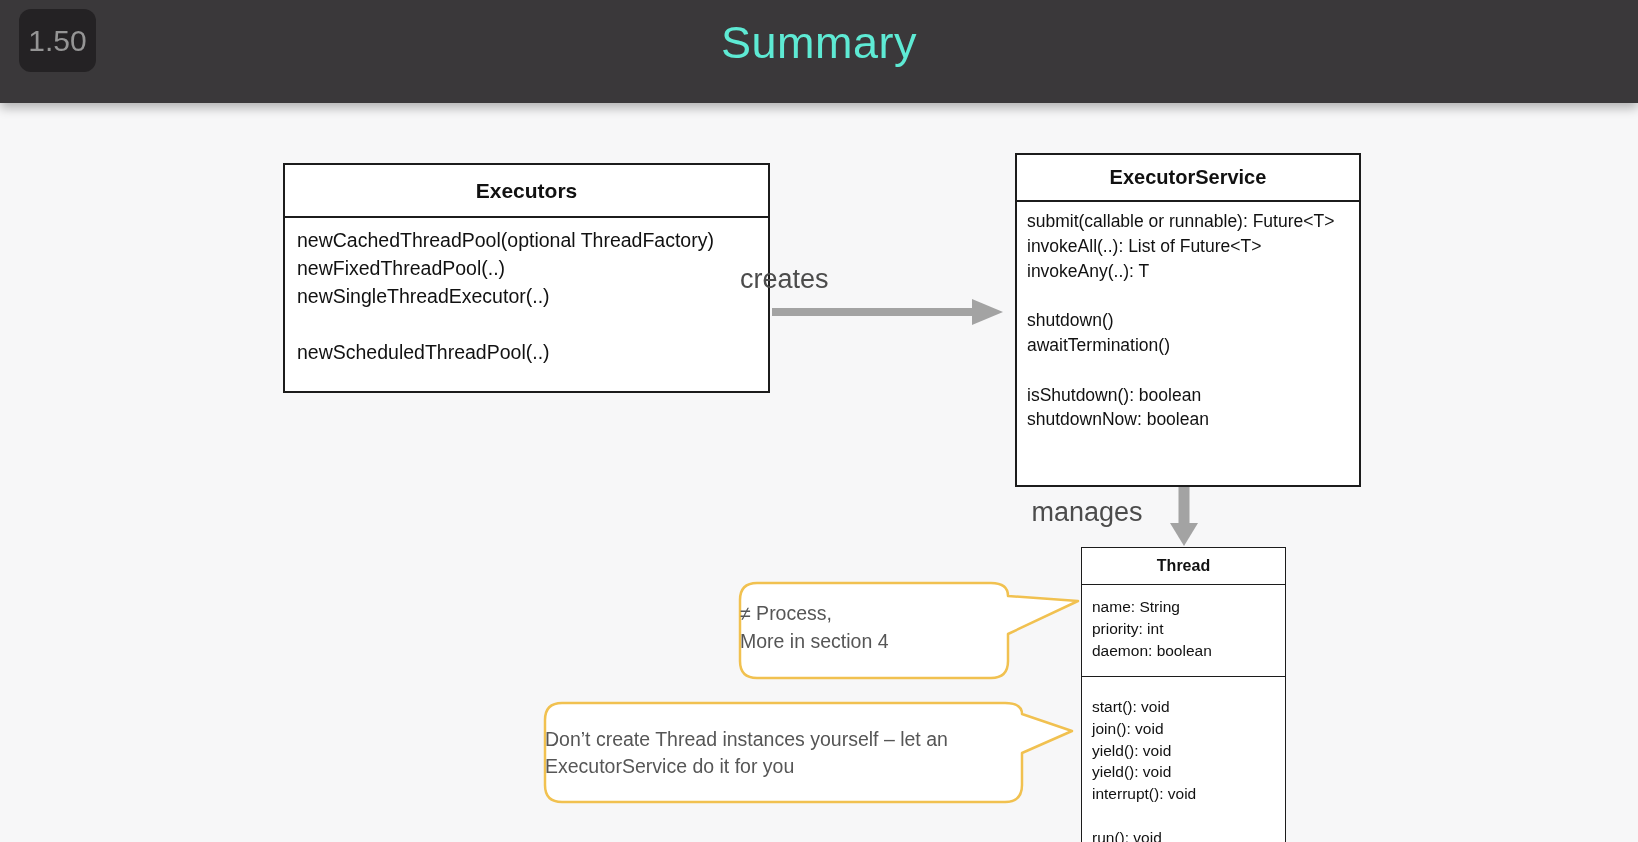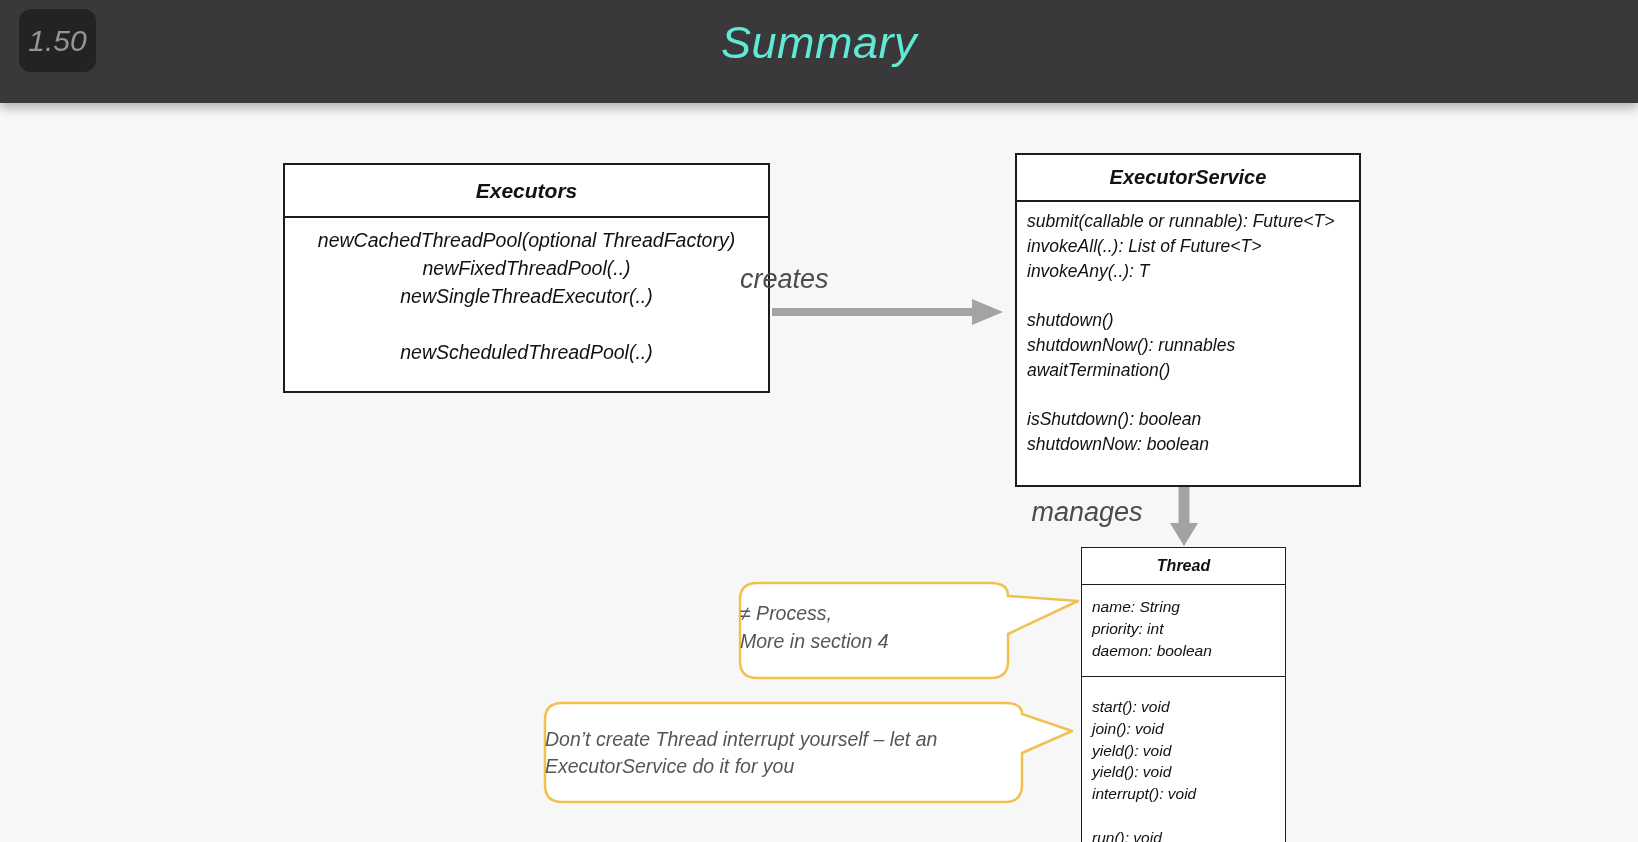--- a/index.html
+++ b/index.html
@@ -1,20 +1,19 @@
 <!DOCTYPE html>
 <html><head>
 <meta charset="utf-8">
 <style>
   html,body { margin:0; padding:0; }
   .stage {
     position:relative; width:1638px; height:842px;
     background:#f7f7f8; overflow:hidden;
     font-family:"Liberation Sans", sans-serif;
-    font-style:italic;
   }
 
   
   .header {
     position:absolute; left:0; top:0; width:100%; height:103px;
     background:#3a383a; box-shadow:0 5px 10px rgba(0,0,0,0.28);
   }
   .badge {
     position:absolute; left:19px; top:9px; width:77px; height:63px;
     background:#242224; border-radius:12px;
@@ -28,21 +27,21 @@
   }
 
   
   .uml { position:absolute; background:#ffffff; border:2px solid #1c1c1c; color:#111; box-sizing:border-box; }
   .uml-title {
     border-bottom:2px solid #1c1c1c; font-weight:bold;
     display:flex; align-items:center; justify-content:center;
   }
   .ml { white-space:nowrap; }
 
-  #executors { left:283px; top:163px; width:487px; height:230px; border-width:2.5px;text-align:center; }
+  #executors { left:283px; top:163px; width:487px; height:230px; border-width:2.5px; }
   #executors .uml-title { height:51px; font-size:21px; border-bottom-width:2.5px; }
   #executors .uml-body { padding:8px 12px 0; }
   #executors .ml { min-height:28px; line-height:28px; font-size:19.5px; }
 
   #executor-service { left:1015px; top:153px; width:346px; height:334px; }
   #executor-service .uml-title { height:45px; font-size:20px; }
   #executor-service .uml-body { padding:7px 10px 0; }
   #executor-service .ml { min-height:24.8px; line-height:24.8px; font-size:17.5px; }
 
   #thread { left:1081px; top:547px; width:205px; height:353px; border-width:1.8px; }
@@ -92,21 +91,20 @@
   </div>
 
   <div class="uml" id="executor-service">
     <div class="uml-title">ExecutorService</div>
     <div class="uml-body">
       <div class="ml">submit(callable or runnable): Future&lt;T&gt;</div>
       <div class="ml">invokeAll(..): List of Future&lt;T&gt;</div>
       <div class="ml">invokeAny(..): T</div>
       <div class="ml"></div>
       <div class="ml">shutdown()</div>
-      <div class="ml">shutdownNow(): runnables</div>
       <div class="ml">awaitTermination()</div>
       <div class="ml"></div>
       <div class="ml">isShutdown(): boolean</div>
       <div class="ml">shutdownNow: boolean</div>
     </div>
   </div>
 
   <div class="uml" id="thread">
     <div class="uml-title">Thread</div>
     <div class="thread-attrs">
@@ -142,17 +140,17 @@
   </svg>
   <div class="callout-text" id="callout-process-text">
     <div>≠ Process,</div>
     <div>More in section 4</div>
   </div>
 
   <svg class="callout-svg" id="callout-advice-svg" width="545" height="112">
     <path d="M 22,5 H 465 Q 482,5 482,16 L 532,33 L 482,55 V 87 Q 482,104 465,104 H 22 Q 5,104 5,87 V 22 Q 5,5 22,5 Z" fill="#ffffff" stroke="#f1c150" stroke-width="2.5" stroke-linejoin="round"></path>
   </svg>
   <div class="callout-text" id="callout-advice-text">
-    <div>Don’t create Thread interrupt yourself – let an</div>
+    <div>Don’t create Thread instances yourself – let an</div>
     <div>ExecutorService do it for you</div>
   </div>
 
 </div>
 
 </body></html>

